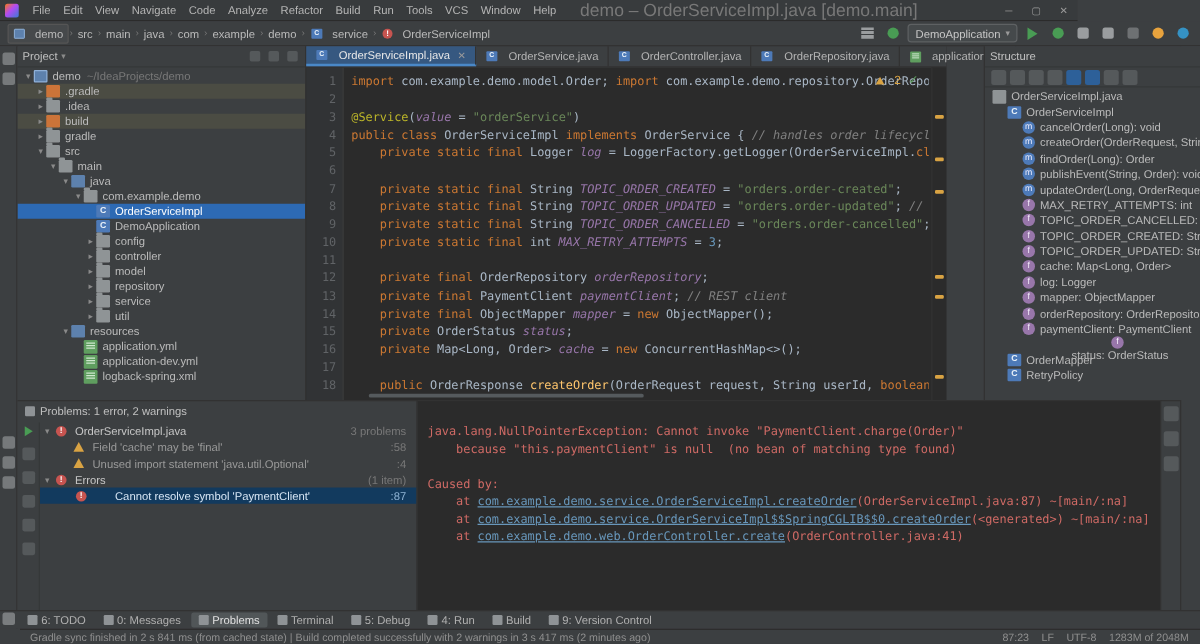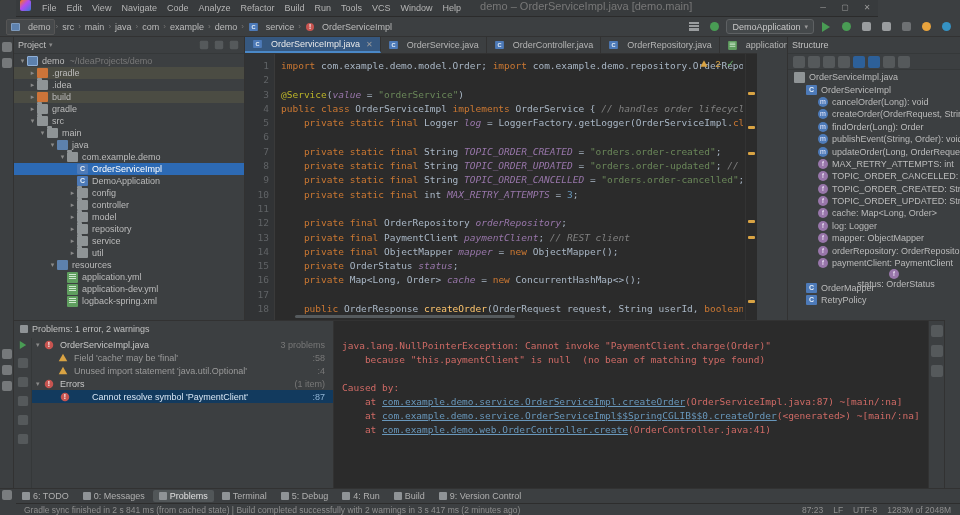--- a/index.html
+++ b/index.html
@@ -1,25 +1,25 @@
 <!DOCTYPE html>
 <html><head>
 <meta charset="utf-8">
 <style>
   * { margin:0; padding:0; box-sizing:border-box; }
   html,body { width:960px; height:515px; overflow:hidden; }
   body { font-family:"Liberation Sans", sans-serif; background:#3c3f41; color:#bbbbbb; position:relative; font-size:9px; }
   .abs { position:absolute; }
 
   
-  #titlebar { left:16px; top:0; width:862px; height:17px; background:#383b3d; border-bottom:1px solid #2b2b2b; display:flex; }
+  #titlebar { left:0; top:0; width:862px; height:17px; background:#383b3d; border-bottom:1px solid #2b2b2b; display:flex; align-items:center; }
   #app-icon { width:11px; height:11px; margin:0 6px 0 4px; border-radius:2px;
     background:linear-gradient(135deg,#f97a12 0%,#b24bf3 45%,#3b7bd4 100%); }
   .menu-item { padding:0 5px; color:#b5b5b5; font-size:9px; line-height:16px; cursor:default; }
-  #win-title { margin-left:14px; color:#787878; font-size:11px; white-space:nowrap; overflow:hidden; flex:1; }
+  #win-title { margin-left:14px; color:#787878; font-size:14px; white-space:nowrap; overflow:hidden; flex:1; }
   .winbtn { width:22px; height:15px; text-align:center; line-height:15px; color:#9a9a9a; font-size:8px; }
   #navbar { left:0; top:17px; width:960px; height:20px; background:#3c3f41; border-bottom:1px solid #323232; display:flex; align-items:center; padding-left:6px; }
   .crumb { display:flex; align-items:center; gap:3px; padding:2px 3px; border-radius:2px; color:#bbb; }
   .crumb.first { background:#46494b; border:1px solid #555; }
   .crumb-sep { color:#777; margin:0 1px; font-size:8px; }
   #nav-right { margin-left:auto; display:flex; align-items:center; gap:4px; padding-right:6px; }
   .tbtn { width:16px; height:16px; border-radius:3px; display:flex; align-items:center; justify-content:center; }
   .run-combo { height:15px; background:#45494b; border:1px solid #5e6163; border-radius:3px; display:flex; align-items:center; gap:4px; padding:0 5px; color:#c7c7c7; }
   .run-combo .arrow { color:#9a9a9a; font-size:7px; }
 

